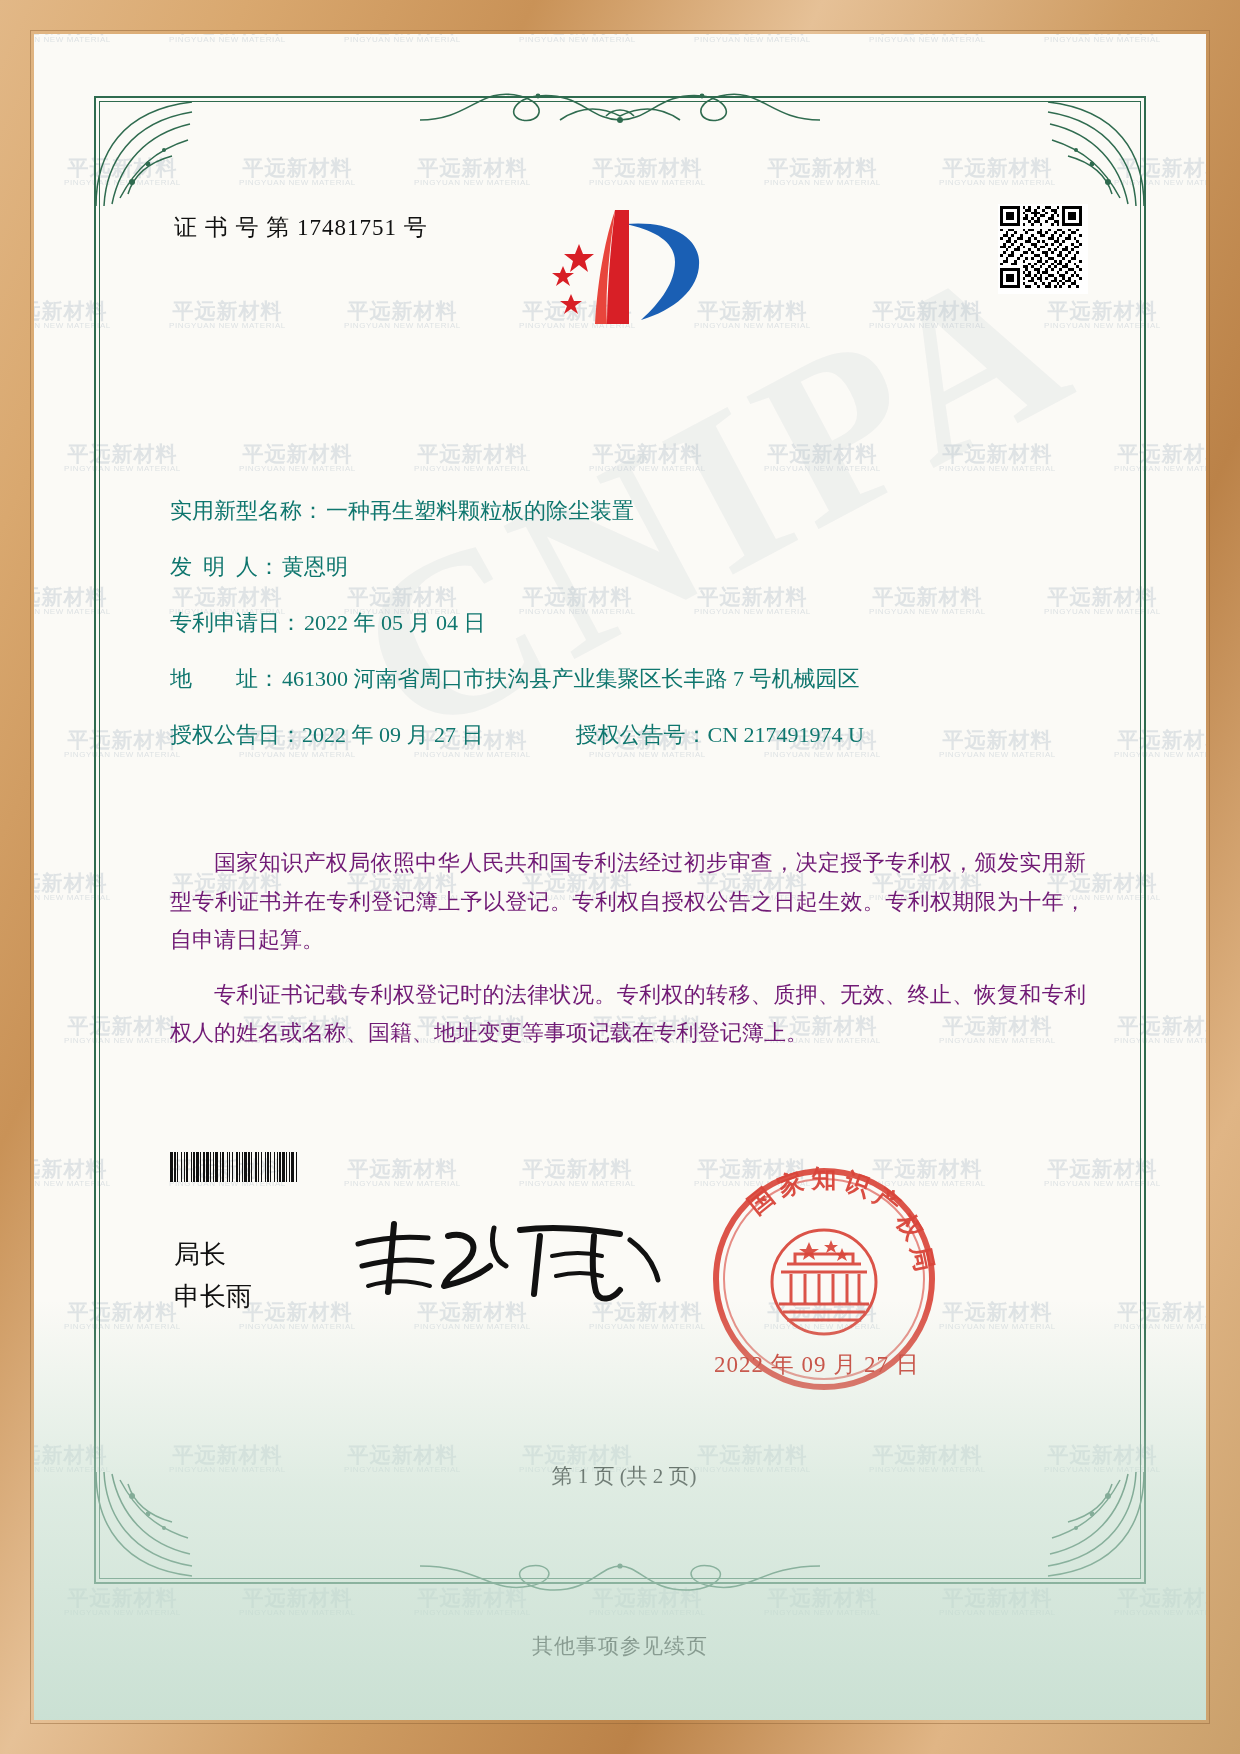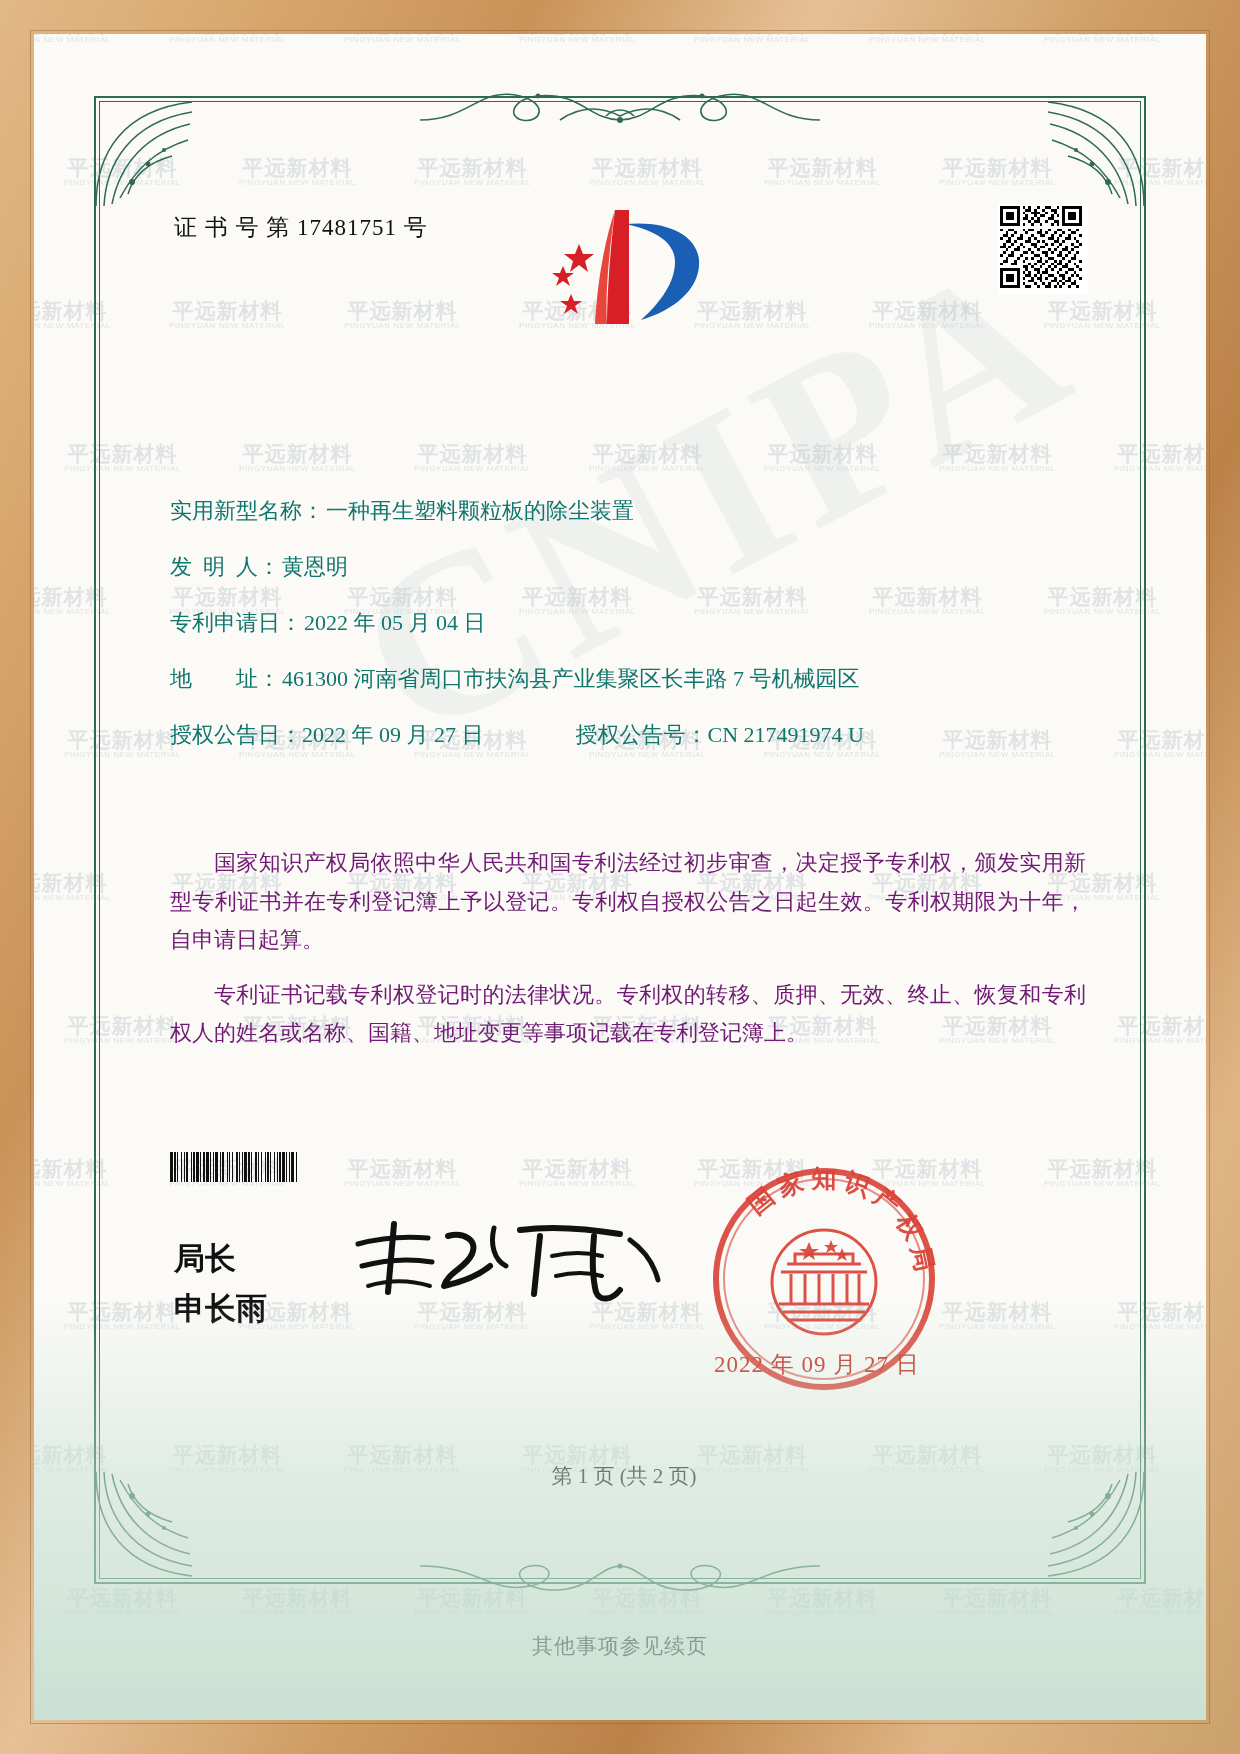--- a/index.html
+++ b/index.html
@@ -240,24 +240,23 @@
     display: block;
     background: #111;
     height: 100%;
   }
 
   
   .sig-block {
     position: absolute;
     left: 40px;
     top: 1090px;
-    font-size: 31px;
+    font-size: 26px;
     line-height: 1.6;
     color: #111;
-    font-weight: bold;
   }
   .sig-hand {
     position: absolute;
     left: 210px;
     top: 1070px;
     width: 340px;
     height: 90px;
   }
 
   

